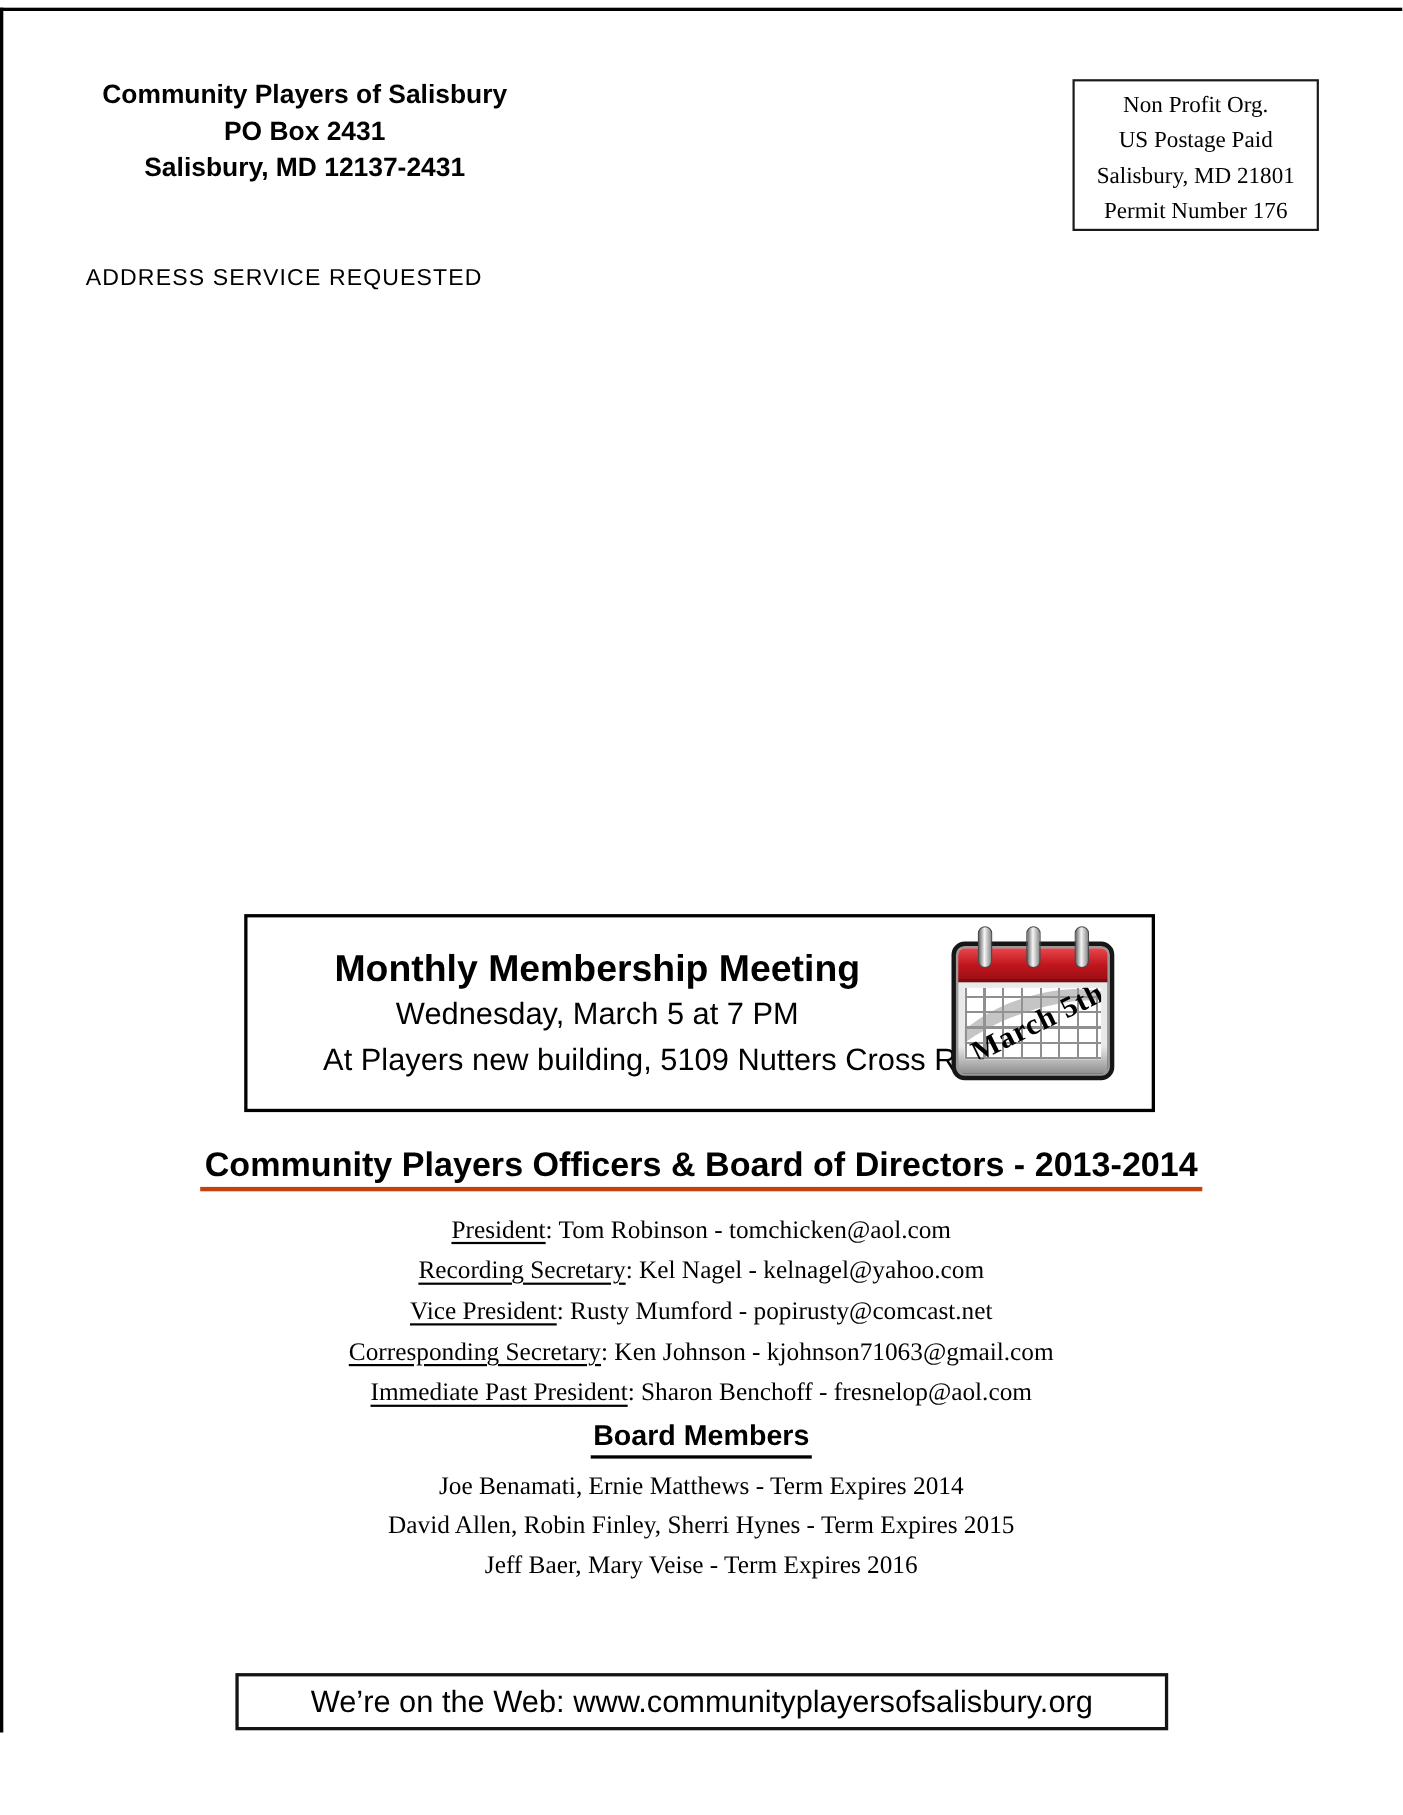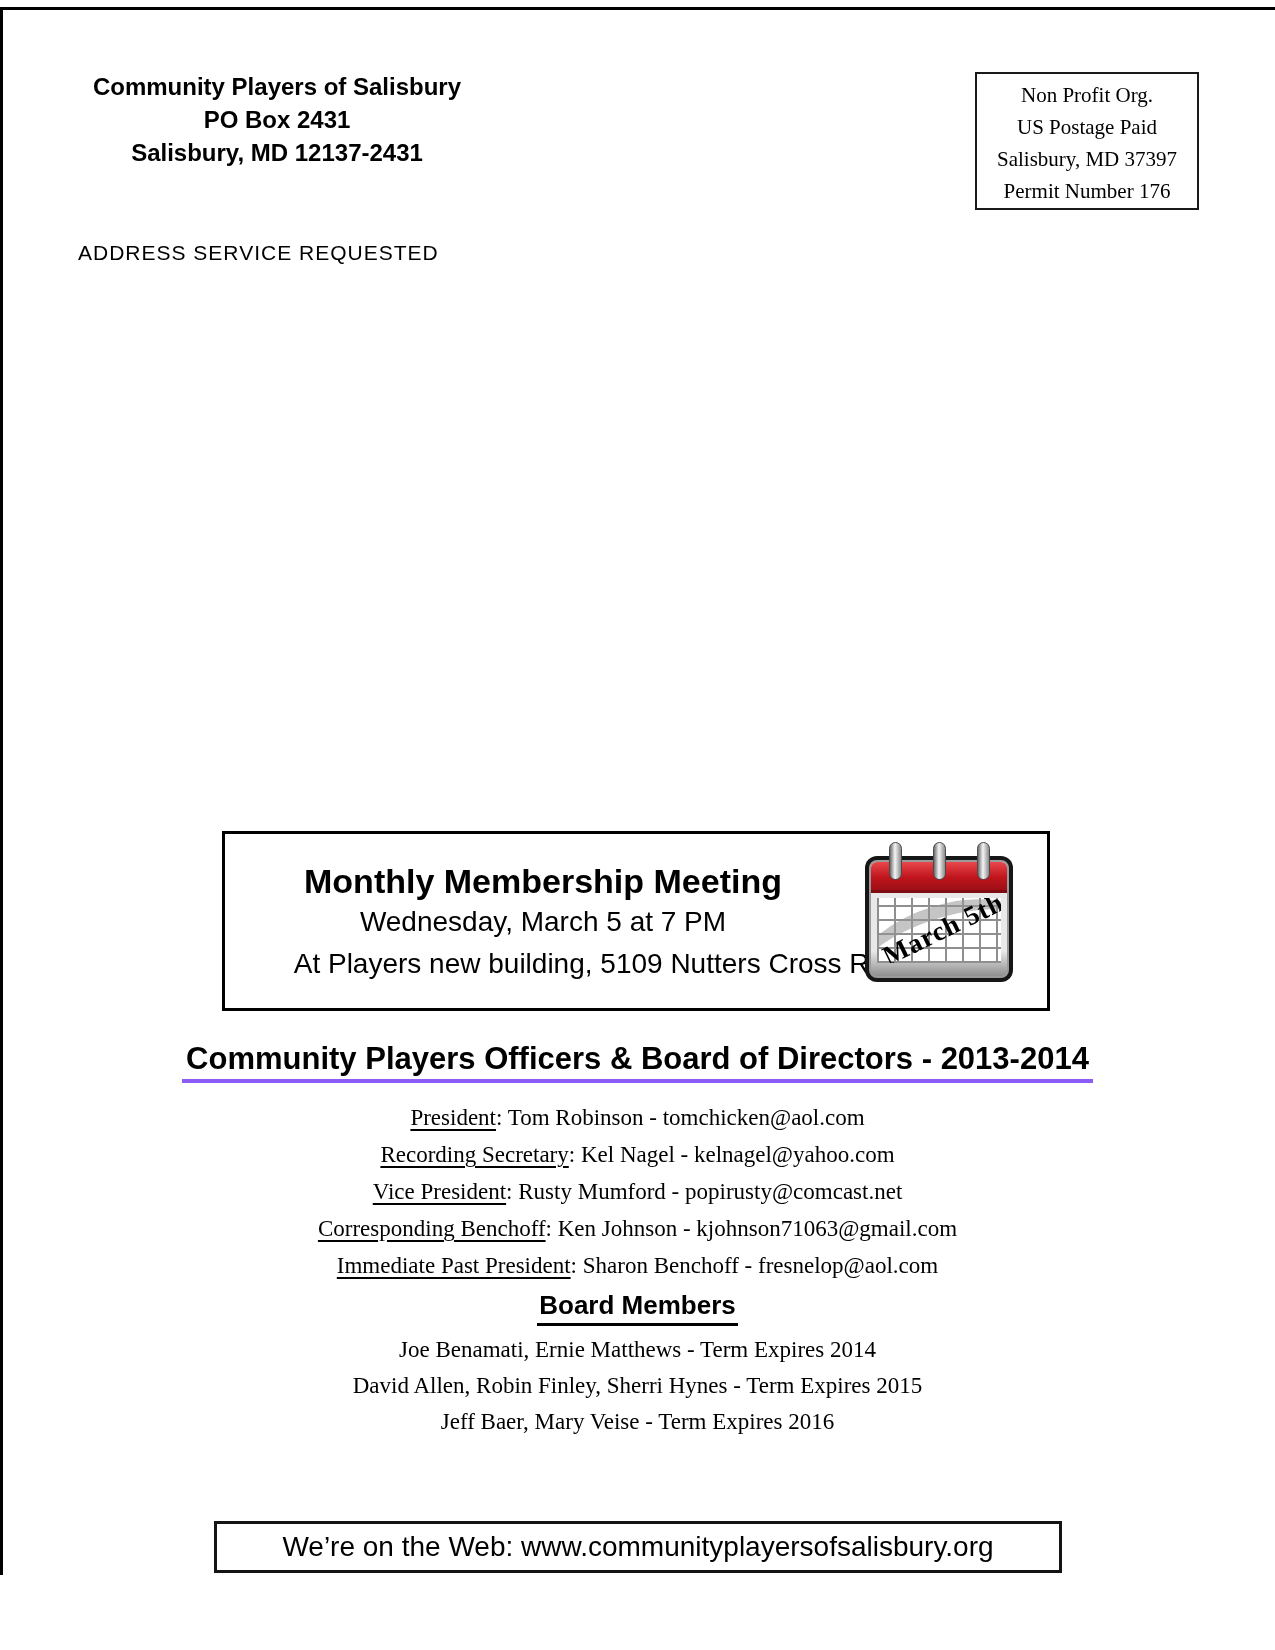--- a/index.html
+++ b/index.html
@@ -88,21 +88,21 @@
     position:absolute; left:-8px; top:16px; width:120%; text-align:center;
     transform:rotate(-26deg);
     font-family:"Liberation Serif", serif; font-weight:bold; font-size:27px;
     letter-spacing:1px; z-index:2; color:#000;
   }
 
   
   .officers { position:absolute; left:0; top:1040px; width:1275px; text-align:center; }
   .officers-heading {
     display:inline-block; font-size:31px; font-weight:bold; line-height:38px;
-    border-bottom:4px solid #8b5cf6; padding:0 4px 1px;
+    border-bottom:4px solid #c2410c; padding:0 4px 1px;
   }
   .officer-list { margin-top:16px; font-family:"Liberation Serif", serif; font-size:23px; }
   .officer-row { line-height:37px; }
   .officer-role { text-decoration:underline; text-underline-offset:4px; text-decoration-thickness:2px; }
   .board-heading-wrap { margin-top:4px; line-height:34px; }
   .board-heading {
     display:inline-block; font-size:26px; font-weight:bold;
     border-bottom:3px solid #000; padding:0 2px 1px;
   }
   .board-list { margin-top:6px; font-family:"Liberation Serif", serif; font-size:23px; }
@@ -123,21 +123,21 @@
 
 <div class="sender">
   <div>Community Players of Salisbury</div>
   <div>PO Box 2431</div>
   <div>Salisbury, MD 12137-2431</div>
 </div>
 
 <div class="postage">
   <div>Non Profit Org.</div>
   <div>US Postage Paid</div>
-  <div>Salisbury, MD 37397</div>
+  <div>Salisbury, MD 21801</div>
   <div>Permit Number 176</div>
 </div>
 
 <div class="address-service">ADDRESS SERVICE REQUESTED</div>
 
 <div class="meeting-box">
   <div class="meeting-title">Monthly Membership Meeting</div>
   <div class="meeting-datetime">Wednesday, March 5 at 7 PM</div>
   <div class="meeting-location">At Players new building, 5109 Nutters Cross Road</div>
 
@@ -158,21 +158,21 @@
   </div>
 </div>
 
 <div class="officers">
   <span class="officers-heading">Community Players Officers &amp; Board of Directors - 2013-2014</span>
 
   <div class="officer-list">
     <div class="officer-row"><span class="officer-role">President</span><span>: Tom Robinson - tomchicken@aol.com</span></div>
     <div class="officer-row"><span class="officer-role">Recording Secretary</span><span>: Kel Nagel - kelnagel@yahoo.com</span></div>
     <div class="officer-row"><span class="officer-role">Vice President</span><span>: Rusty Mumford - popirusty@comcast.net</span></div>
-    <div class="officer-row"><span class="officer-role">Corresponding Benchoff</span><span>: Ken Johnson - kjohnson71063@gmail.com</span></div>
+    <div class="officer-row"><span class="officer-role">Corresponding Secretary</span><span>: Ken Johnson - kjohnson71063@gmail.com</span></div>
     <div class="officer-row"><span class="officer-role">Immediate Past President</span><span>: Sharon Benchoff - fresnelop@aol.com</span></div>
   </div>
 
   <div class="board-heading-wrap">
     <span class="board-heading">Board Members</span>
   </div>
   <div class="board-list">
     <div class="board-row">Joe Benamati, Ernie Matthews - Term Expires 2014</div>
     <div class="board-row">David Allen, Robin Finley, Sherri Hynes - Term Expires 2015</div>
     <div class="board-row">Jeff Baer, Mary Veise - Term Expires 2016</div>

